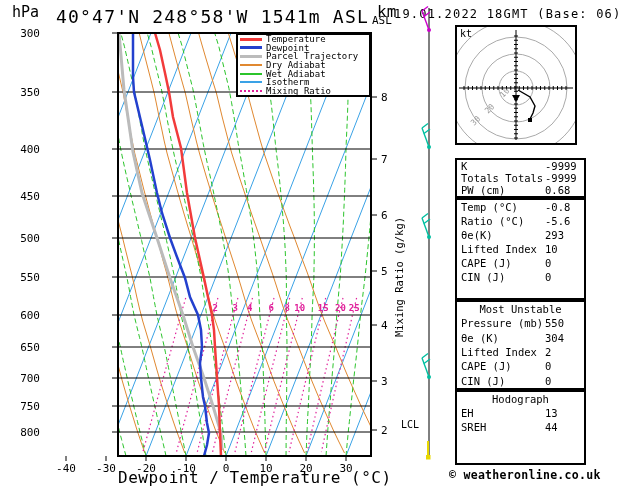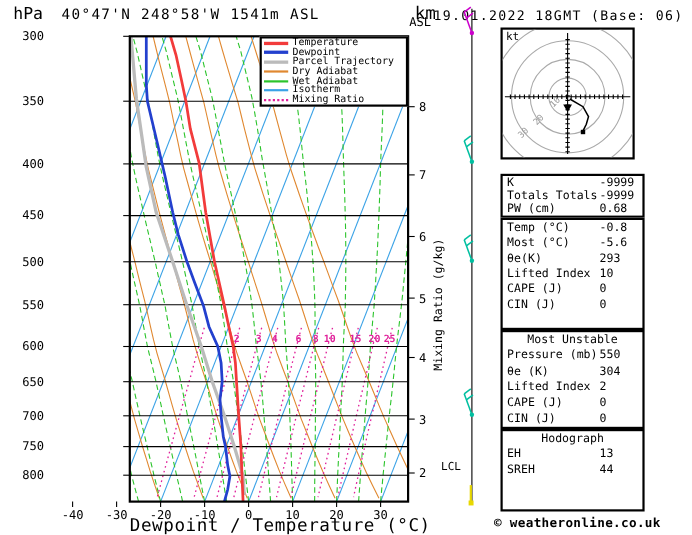--- a/index.html
+++ b/index.html
@@ -1,20 +1,20 @@
 <!DOCTYPE html>
 <html><head>
 <meta charset="utf-8">
 <style>
   html,body{margin:0;padding:0;background:#fff;}
   #app{position:relative;width:629px;height:486px;background:#fff;overflow:hidden;
        font-family:"DejaVu Sans Mono",monospace;color:#000;}
   #main-svg{position:absolute;left:0;top:0;z-index:3;pointer-events:none;}
   .txt{position:absolute;white-space:pre;z-index:2;}
-  #page-title{left:56px;top:6px;font-size:13px;letter-spacing:1.2px;}
+  #page-title{left:56px;top:6px;font-size:18px;letter-spacing:1.2px;}
   #hpa-label{left:12px;top:3px;font-size:15px;}
   #km-label{left:377px;top:2px;font-size:16px;}
   #asl-label{left:372px;top:14px;font-size:11px;}
   #datetime{left:394px;top:7px;font-size:12px;letter-spacing:1.2px;}
   #axis-title{left:118px;top:468px;width:253px;text-align:center;font-size:16px;letter-spacing:0.5px;}
   #mr-axis-label{left:329px;top:271px;width:140px;font-size:10.5px;text-align:center;
        transform:rotate(-90deg);}
   #lcl-label{left:401px;top:419px;font-size:10px;}
   #footer-credit{left:449px;top:468px;font-size:11.5px;font-weight:bold;letter-spacing:0.3px;}
   #legend{position:absolute;left:236px;top:33px;width:131px;height:60px;border:2px solid #000;
@@ -153,21 +153,21 @@
           <span class="p-label">PW (cm)</span>
           <span class="p-value">0.68</span>
         </div>
       </div>
       <div class="panel" style="left: 455px; top: 198px; width: 131px; height: 102px;">
         <div class="p-row" style="height: 14px;">
           <span class="p-label">Temp (°C)</span>
           <span class="p-value">-0.8</span>
         </div>
         <div class="p-row" style="height: 14px;">
-          <span class="p-label">Most (°C)</span>
+          <span class="p-label">Ratio (°C)</span>
           <span class="p-value">-5.6</span>
         </div>
         <div class="p-row" style="height: 14px;">
           <span class="p-label">θe(K)</span>
           <span class="p-value">293</span>
         </div>
         <div class="p-row" style="height: 14px;">
           <span class="p-label">Lifted Index</span>
           <span class="p-value">10</span>
         </div>

